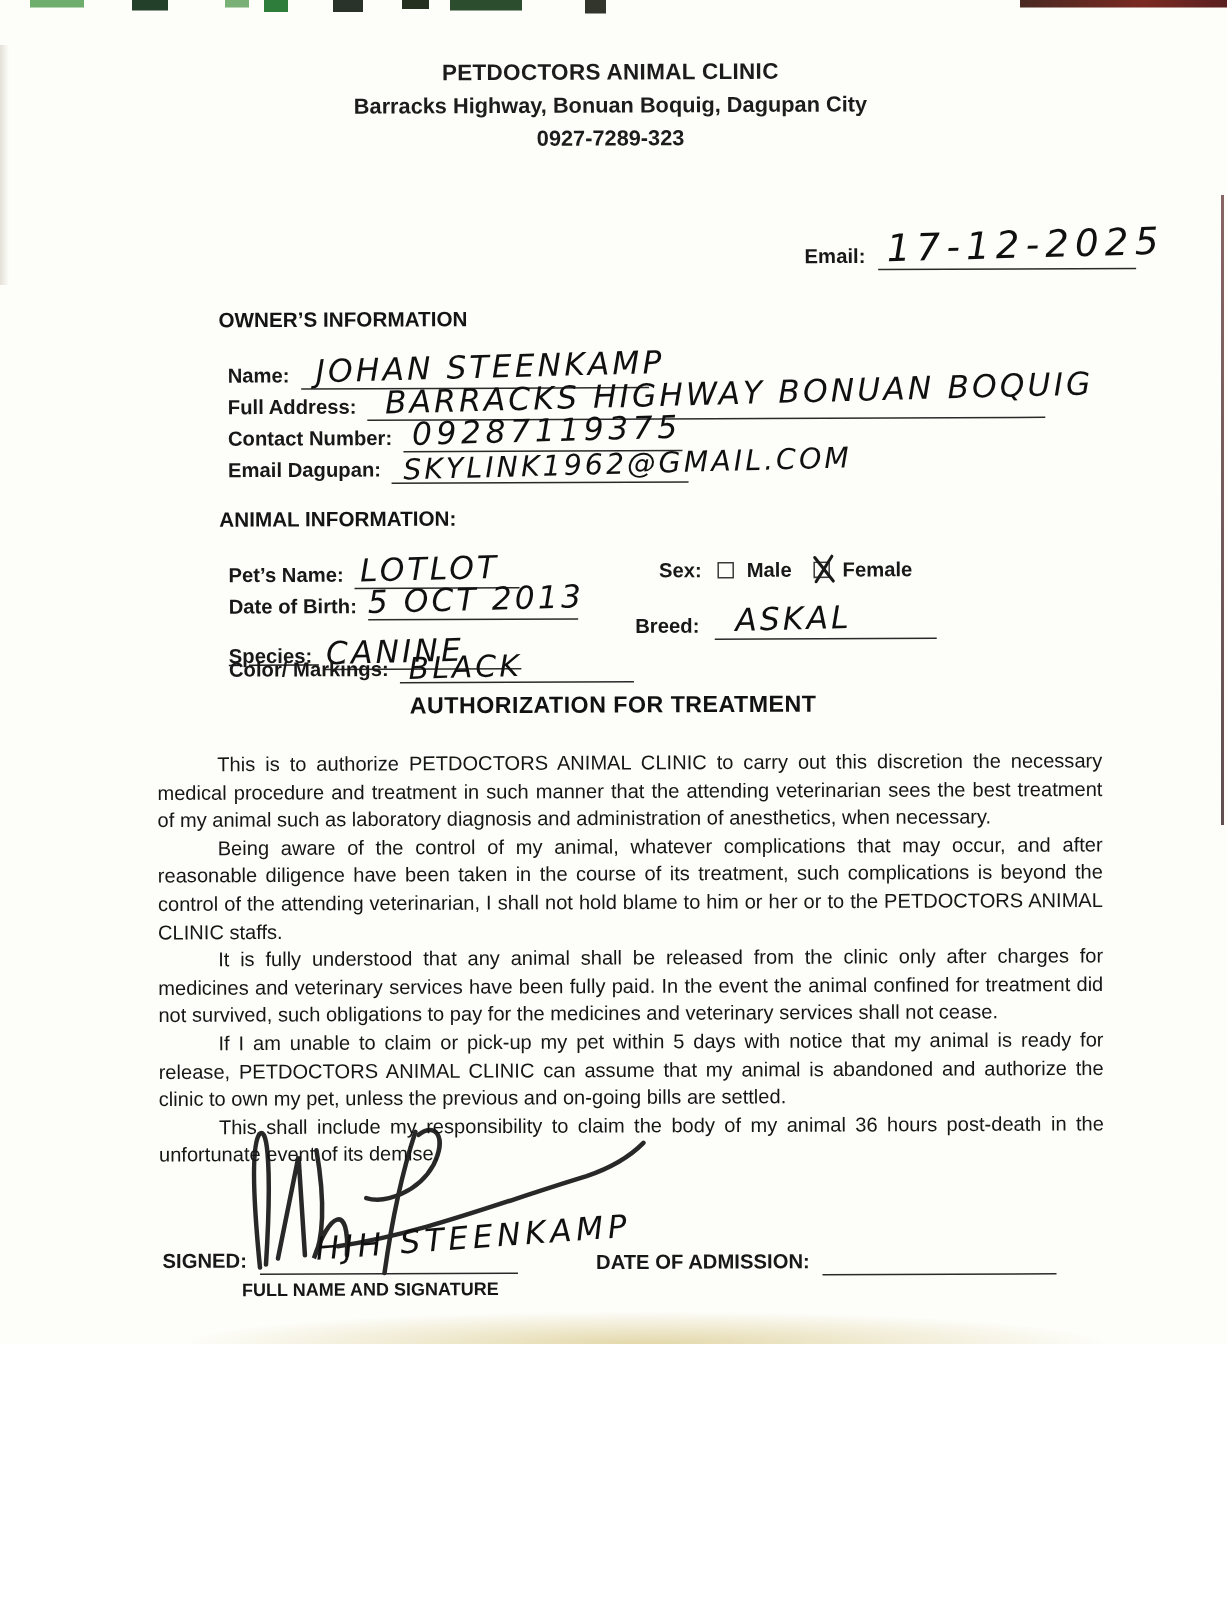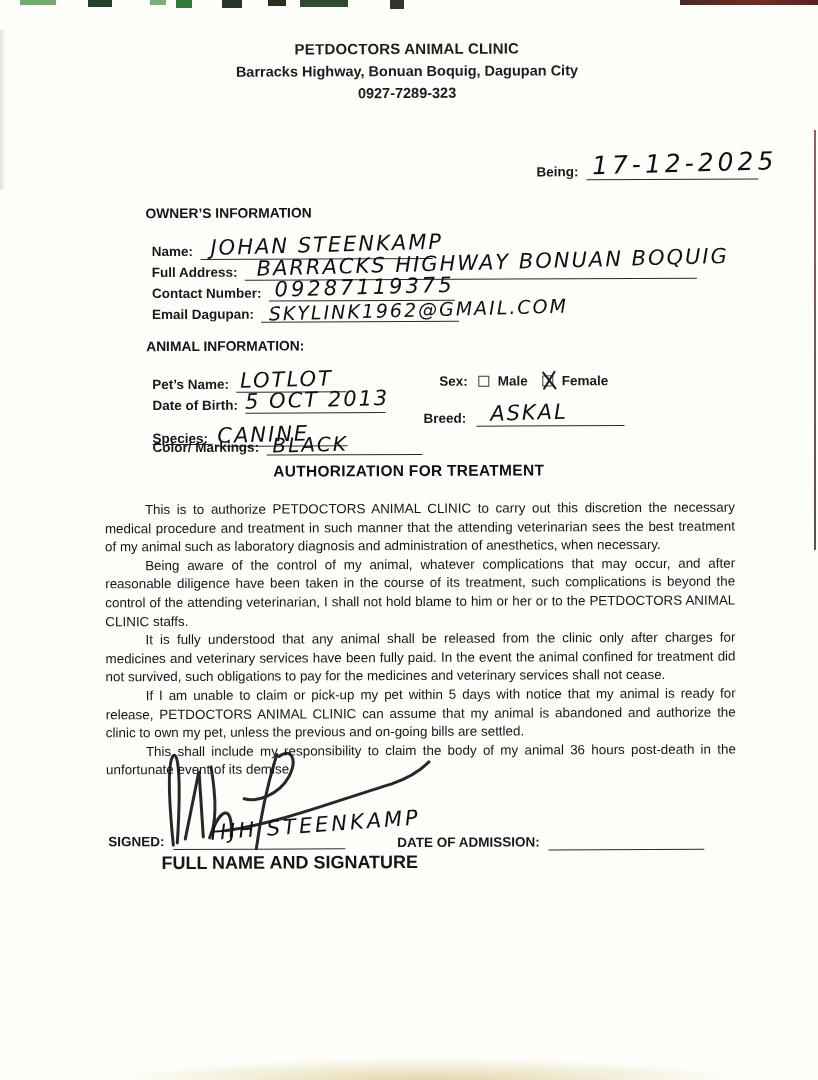--- a/index.html
+++ b/index.html
@@ -1,17 +1,17 @@
 <!DOCTYPE html>
 <html><head>
 <meta charset="utf-8">
 <style>
   html,body{margin:0;padding:0;}
   .page{
-    position:relative;width:818px;height:1080px;overflow:hidden;
+    position:relative;width:818px;height:896px;overflow:hidden;
     background:#fdfdf9;
     font-family:"Liberation Sans",sans-serif;
     color:#1c1c1c;
   }
   
   .artifact{position:absolute;}
   .edge-line-right{position:absolute;right:2px;top:130px;width:2px;height:420px;background:linear-gradient(#6a4040,#3a2326);opacity:.8;}
   .bottom-shadow{position:absolute;left:120px;bottom:0;width:620px;height:22px;
     background:radial-gradient(ellipse at 50% 100%, rgba(205,185,105,.55), rgba(205,185,105,0) 70%);}
   .corner-shadow{position:absolute;left:0;top:30px;width:6px;height:160px;background:linear-gradient(90deg,rgba(180,170,150,.35),rgba(180,170,150,0));}
@@ -43,21 +43,21 @@
 
   .chk{display:inline-block;width:9px;height:9px;border:1.6px solid #3a3a3a;vertical-align:-1px;margin:0 4px 0 6px;position:relative;}
   .xmark{position:absolute;left:-4px;top:-7px;width:20px;height:22px;pointer-events:none;}
   .xmark span{position:absolute;left:9px;top:0;width:2.4px;height:22px;background:#1a1a1a;border-radius:2px;}
   .xmark .s1{transform:rotate(32deg);}
   .xmark .s2{transform:rotate(-38deg);}
 
   .sig-svg{position:absolute;left:158px;top:742px;}
   .sig-name{font-size:21px;letter-spacing:3px;transform:rotate(-4deg);}
 
-  .caption{position:absolute;font-weight:bold;font-size:18px;color:#161616;}
+  .caption{position:absolute;font-weight:bold;font-size:12px;color:#161616;}
 </style>
 </head>
 <body>
 
 <div class="page">
 
   <div>
     <div class="artifact" style="left:20px;top:0;width:36px;height:5px;background:#4a9a4a;opacity:.8;"></div>
     <div class="artifact" style="left:88px;top:0;width:24px;height:7px;background:#22402a;"></div>
     <div class="artifact" style="left:150px;top:0;width:16px;height:5px;background:#3f8f3f;opacity:.7;"></div>
@@ -74,21 +74,21 @@
 
   <div class="content">
 
     <div class="hdr">
       <div class="l1">PETDOCTORS ANIMAL CLINIC</div>
       <div class="l2">Barracks Highway, Bonuan Boquig, Dagupan City</div>
       <div class="l3">0927-7289-323</div>
     </div>
 
     <div class="row" style="left:538px;top:163px;">
-      <span class="lbl">Being:</span>
+      <span class="lbl">Email:</span>
       <span class="line" style="width:172px;margin-left:4px;">
         <span class="hand" style="left:6px;bottom:1px;font-size:25px;letter-spacing:4px;">17-12-2025</span>
       </span>
     </div>
 
     <div class="sec-title" style="left:107px;top:205px;">OWNER’S INFORMATION</div>
 
     <div class="row" style="left:153px;top:241px;">
       <span class="lbl">Name:</span>
       <span class="line" style="width:232px;margin-left:3px;">

